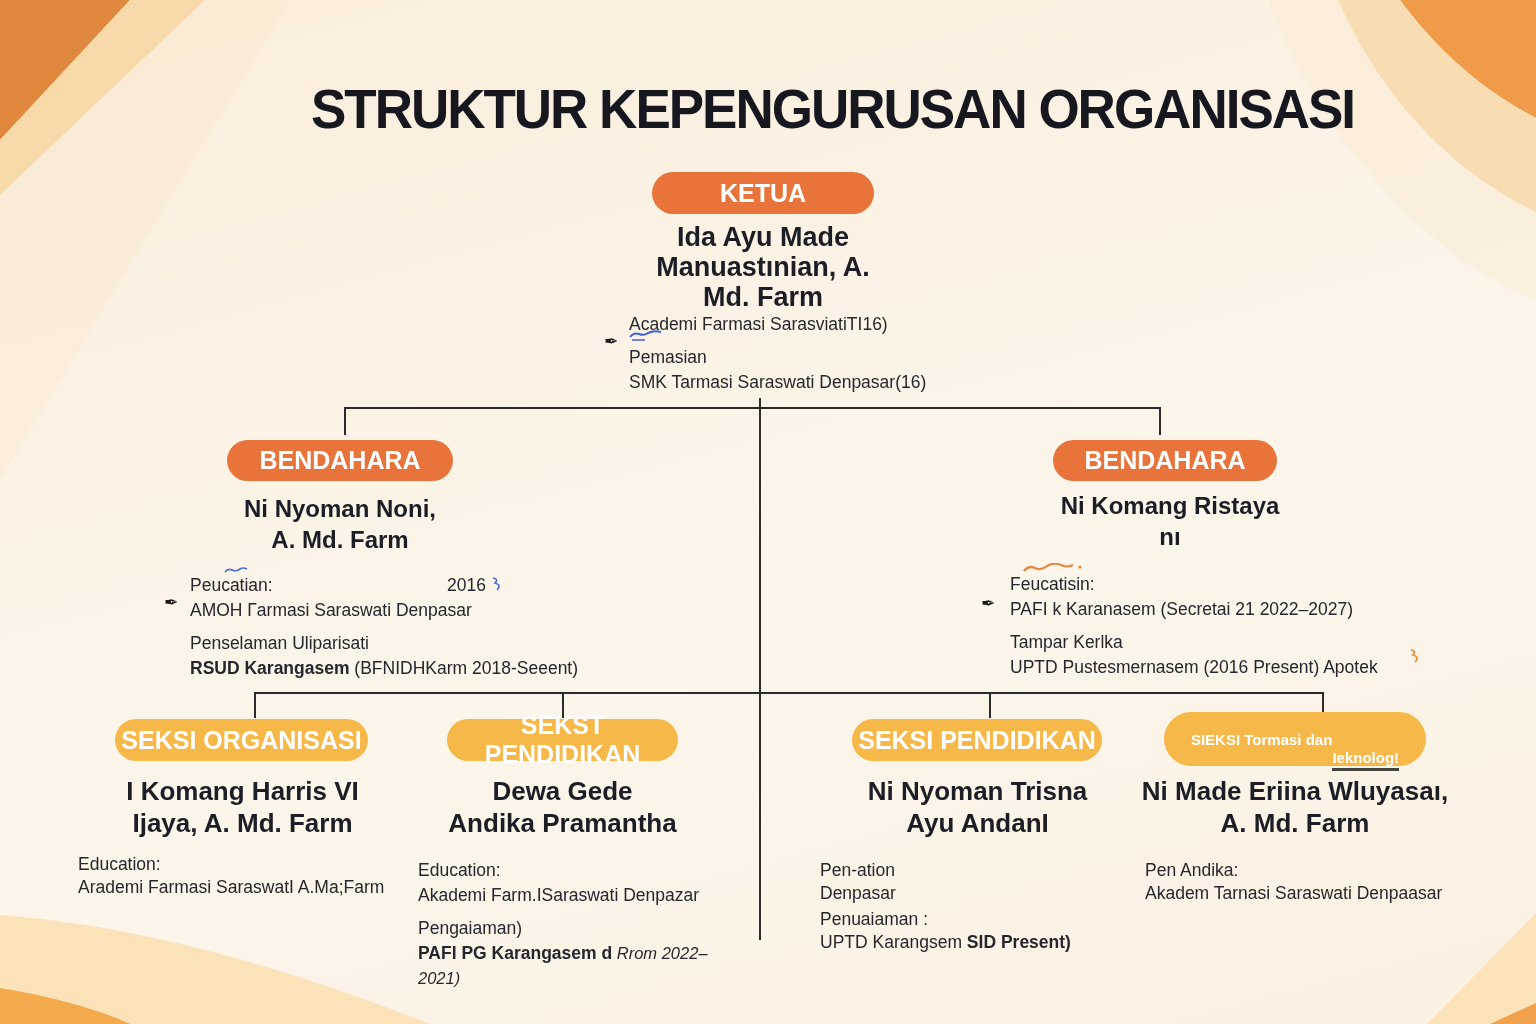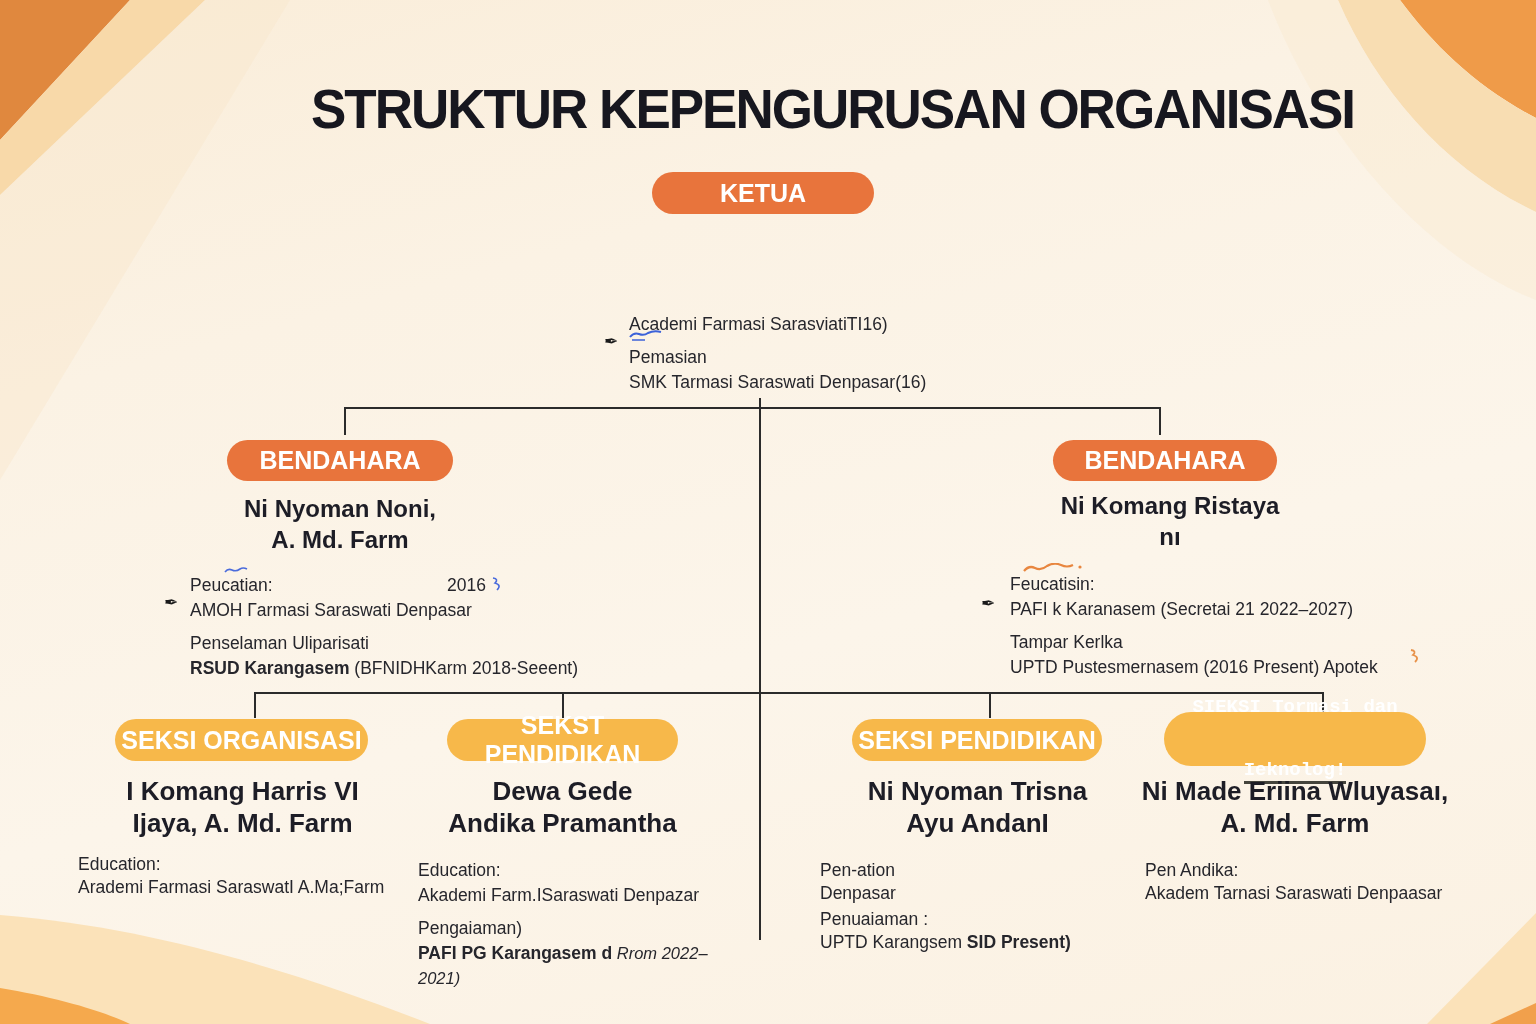--- a/index.html
+++ b/index.html
@@ -13,21 +13,21 @@
     position:absolute;left:310px;top:76px;width:1045px;margin:0;
     text-align:center;font-size:53px;font-weight:bold;letter-spacing:-2px;
     color:#17171F;transform:scaleY(1.06);transform-origin:top center;white-space:nowrap;
   }
   .badge{
     position:absolute;display:flex;align-items:center;justify-content:center;
     border-radius:28px;color:#FFFFFF;font-weight:bold;text-align:center;
   }
   .badge.orange{background:#E8743C;font-size:25px;}
   .badge.yellow{background:#F7B84A;font-size:25px;}
-  .badge.yellow.twoline{flex-direction:column;font-size:19px;line-height:25px;font-family:Liberation Mono, monospace;}
+  .badge.yellow.twoline{flex-direction:row;font-size:15px;line-height:25px;}
   .struck{border-bottom:3px solid #44443C;line-height:21px;margin-top:40px;}
   .name{position:absolute;text-align:center;font-weight:bold;color:#1D1D26;}
   .name.top3{font-size:27px;line-height:30px;}
   .name.top2{font-size:24px;line-height:31px;}
   .name.bottom2{font-size:26px;line-height:32px;}
   .details{position:absolute;font-size:17.5px;color:#26262C;line-height:25px;}
   .details.tight{line-height:23px;}
   .details .gap{height:8px;}
   .details .gap-sm{height:3px;}
   .b{font-weight:bold;}
@@ -62,20 +62,25 @@
   <div class="cline" style="left:344px;top:407px;width:2px;height:28px;"></div>
   <div class="cline" style="left:1159px;top:407px;width:2px;height:28px;"></div>
   <div class="cline" style="left:254px;top:692px;width:1070px;height:2px;"></div>
   <div class="cline" style="left:254px;top:692px;width:2px;height:26px;"></div>
   <div class="cline" style="left:562px;top:692px;width:2px;height:26px;"></div>
   <div class="cline" style="left:989px;top:692px;width:2px;height:26px;"></div>
   <div class="cline" style="left:1322px;top:692px;width:2px;height:20px;"></div>
 
   <div class="badge orange" style="left:652px;top:172px;width:222px;height:42px;">
     <span>KETUA</span>
+  </div>
+  <div class="name top3" style="left:563px;top:222px;width:400px;">
+    <div>Ida Ayu Made</div>
+    <div>Manuastınian, A.</div>
+    <div>Md. Farm</div>
   </div>
   <span class="pen" style="left:604px;top:331px;">✒</span>
   <svg class="mark" style="left:628px;top:330px;" width="36" height="12">
     <path d="M2,7 q4,-5 9,-3 q5,2 9,-1 q6,-3 13,-1" stroke="#3C62D9" fill="none" stroke-width="2"></path>
     <path d="M4,10 h13" stroke="#3C62D9" fill="none" stroke-width="1.5"></path>
   </svg>
   <div class="details" style="left:629px;top:312px;">
     <div>Academi Farmasi SarasviatiTI16)</div>
     <div class="gap"></div>
     <div>Pemasian</div>

